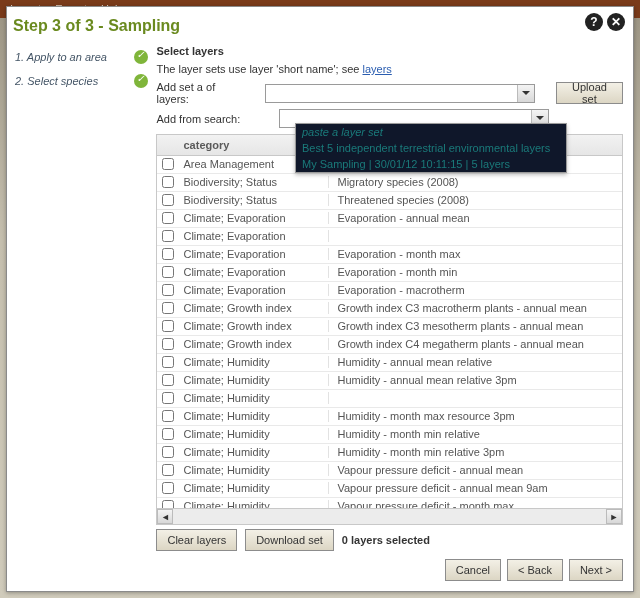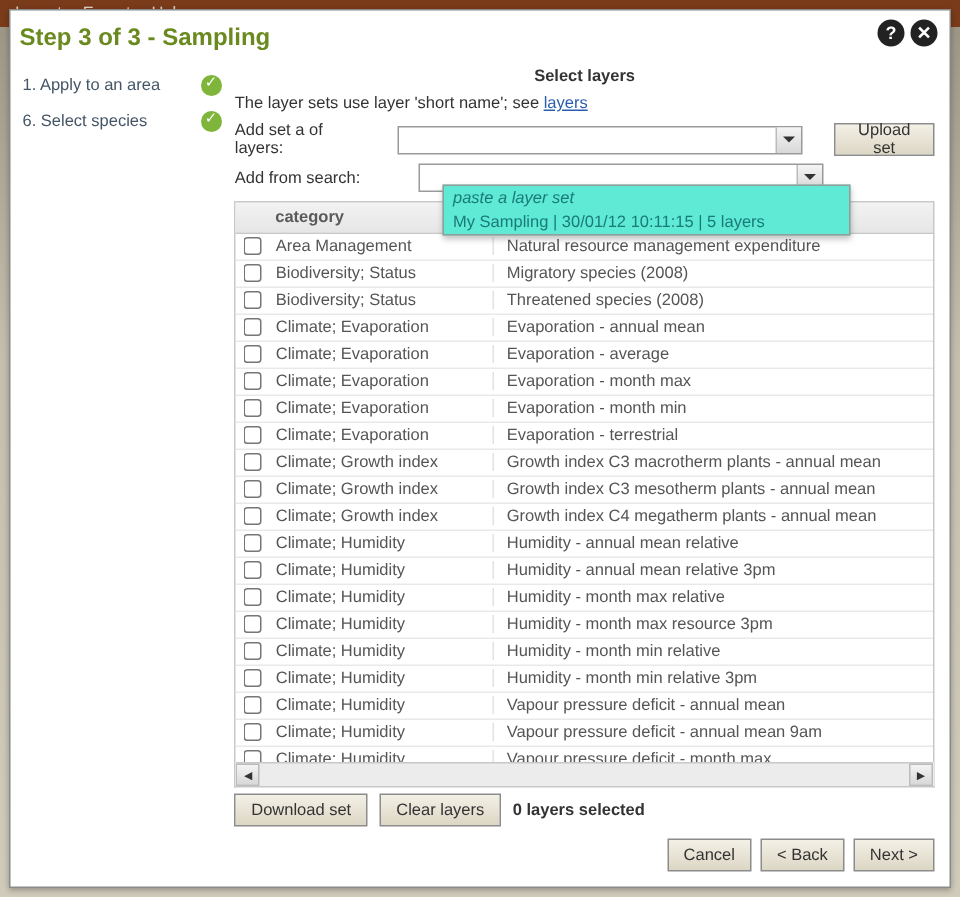--- a/index.html
+++ b/index.html
@@ -40,28 +40,28 @@
     font-weight:bold; font-size:12px; cursor:pointer;
   }
   h1.title {
     margin: 2px 0 10px 0;
     font-size: 16px;
     font-weight: bold;
     color: #6a8a1f;
   }
   .body { display:flex; flex:1 1 auto; min-height:0; }
   .steps { width:150px; padding-right:6px; }
-  .step-row { display:flex; align-items:center; justify-content:space-between; padding:5px 2px; font-size:11px; }
+  .step-row { display:flex; align-items:center; justify-content:space-between; padding:5px 2px; font-size:11px;font-style:italic; }
   .step-label { color:#456; }
   .step-done {
     width:14px; height:14px; border-radius:50%; background:#7fb53a; position:relative;
   }
   .step-done::after { content:"✓"; color:#fff; font-size:10px; position:absolute; left:2px; top:-1px; }
   .main { flex:1 1 auto; min-width:0; display:flex; flex-direction:column; }
-  .section-title { font-weight:bold; font-size:11px; margin-bottom:6px;text-align:center; }
+  .section-title { font-weight:bold; font-size:11px; margin-bottom:6px; }
   .intro { margin-bottom:6px; font-size:11px; }
   .intro a { color:#2a5db0; text-decoration:underline; }
   .row { display:flex; align-items:center; gap:21px; margin-bottom:4px; font-size:11px; }
   .row .lbl { width:102px; }
   .combo {
     flex:0 0 270px;
     height:19px;
     border:1px solid #9a9a9a;
     background:#fff;
     position:relative;
@@ -82,21 +82,21 @@
     font-size:11px;
     cursor:pointer;
     display:inline-flex; align-items:center;
   }
   .dropdown-suggest {
     position:absolute;
     left:288px;
     top:116px;
     width:272px;
     border:1px solid #9a9a9a;
-    background:#5eead4;
+    background:#0f172a;
     box-shadow:0 2px 4px rgba(0,0,0,.25);
     z-index:5;
     font-size:11px;
   }
   .dropdown-suggest div {
     padding:2px 6px;
     color:#1a7a7a;
     white-space:nowrap; overflow:hidden; text-overflow:ellipsis;
   }
   .dropdown-suggest div:first-child { font-style:italic; color:#1a7a7a; }
@@ -173,21 +173,21 @@
   <div class="modal-inner">
     <h1 class="title">Step 3 of 3 - Sampling</h1>
 
     <div class="body">
       <div class="steps">
         <div class="step-row">
           <span class="step-label">1. Apply to an area</span>
           <span class="step-done"></span>
         </div>
         <div class="step-row">
-          <span class="step-label">6. Select species</span>
+          <span class="step-label">2. Select species</span>
           <span class="step-done"></span>
         </div>
       </div>
 
       <div class="main">
         <div class="section-title">Select layers</div>
         <div class="intro">
           <span>The layer sets use layer 'short name'; see </span><a href="#">layers</a>
         </div>
 
@@ -238,42 +238,41 @@
                   <input type="checkbox" style="">
                 </div>
                 <div class="colcat">Climate; Evaporation</div>
                 <div class="colname">Evaporation - annual mean</div>
               </div>
               <div class="trow">
                 <div class="colcb">
                   <input type="checkbox" style="">
                 </div>
                 <div class="colcat">Climate; Evaporation</div>
-                <div class="colname">Evaporation - average</div>
               </div>
               <div class="trow">
                 <div class="colcb">
                   <input type="checkbox" style="">
                 </div>
                 <div class="colcat">Climate; Evaporation</div>
                 <div class="colname">Evaporation - month max</div>
               </div>
               <div class="trow">
                 <div class="colcb">
                   <input type="checkbox" style="">
                 </div>
                 <div class="colcat">Climate; Evaporation</div>
                 <div class="colname">Evaporation - month min</div>
               </div>
               <div class="trow">
                 <div class="colcb">
                   <input type="checkbox" style="">
                 </div>
                 <div class="colcat">Climate; Evaporation</div>
-                <div class="colname">Evaporation - terrestrial</div>
+                <div class="colname">Evaporation - macrotherm</div>
               </div>
               <div class="trow">
                 <div class="colcb">
                   <input type="checkbox" style="">
                 </div>
                 <div class="colcat">Climate; Growth index</div>
                 <div class="colname">Growth index C3 macrotherm plants - annual mean</div>
               </div>
               <div class="trow">
                 <div class="colcb">
@@ -301,21 +300,20 @@
                   <input type="checkbox" style="">
                 </div>
                 <div class="colcat">Climate; Humidity</div>
                 <div class="colname">Humidity - annual mean relative 3pm</div>
               </div>
               <div class="trow">
                 <div class="colcb">
                   <input type="checkbox" style="">
                 </div>
                 <div class="colcat">Climate; Humidity</div>
-                <div class="colname">Humidity - month max relative</div>
               </div>
               <div class="trow">
                 <div class="colcb">
                   <input type="checkbox" style="">
                 </div>
                 <div class="colcat">Climate; Humidity</div>
                 <div class="colname">Humidity - month max resource 3pm</div>
               </div>
               <div class="trow">
                 <div class="colcb">
@@ -353,31 +351,32 @@
                 <div class="colname">Vapour pressure deficit - month max</div>
               </div>
             </div>
           <div class="hscroll">
             <div class="arrow left">◄</div>
             <div class="arrow right">►</div>
           </div>
         </div>
 
         <div class="below-table">
+          <button class="btn">Clear layers</button>
           <button class="btn">Download set</button>
-          <button class="btn">Clear layers</button>
           <span class="status">0 layers selected</span>
         </div>
 
         <div class="footer">
           <button class="btn">Cancel</button>
           <button class="btn">&lt; Back</button>
           <button class="btn">Next &gt;</button>
         </div>
       </div>
     </div>
   </div>
 
   <div class="dropdown-suggest">
     <div>paste a layer set</div>
+    <div>Best 5 independent terrestrial environmental layers</div>
     <div>My Sampling | 30/01/12 10:11:15 | 5 layers</div>
   </div>
 </div>
 
 </body></html>

